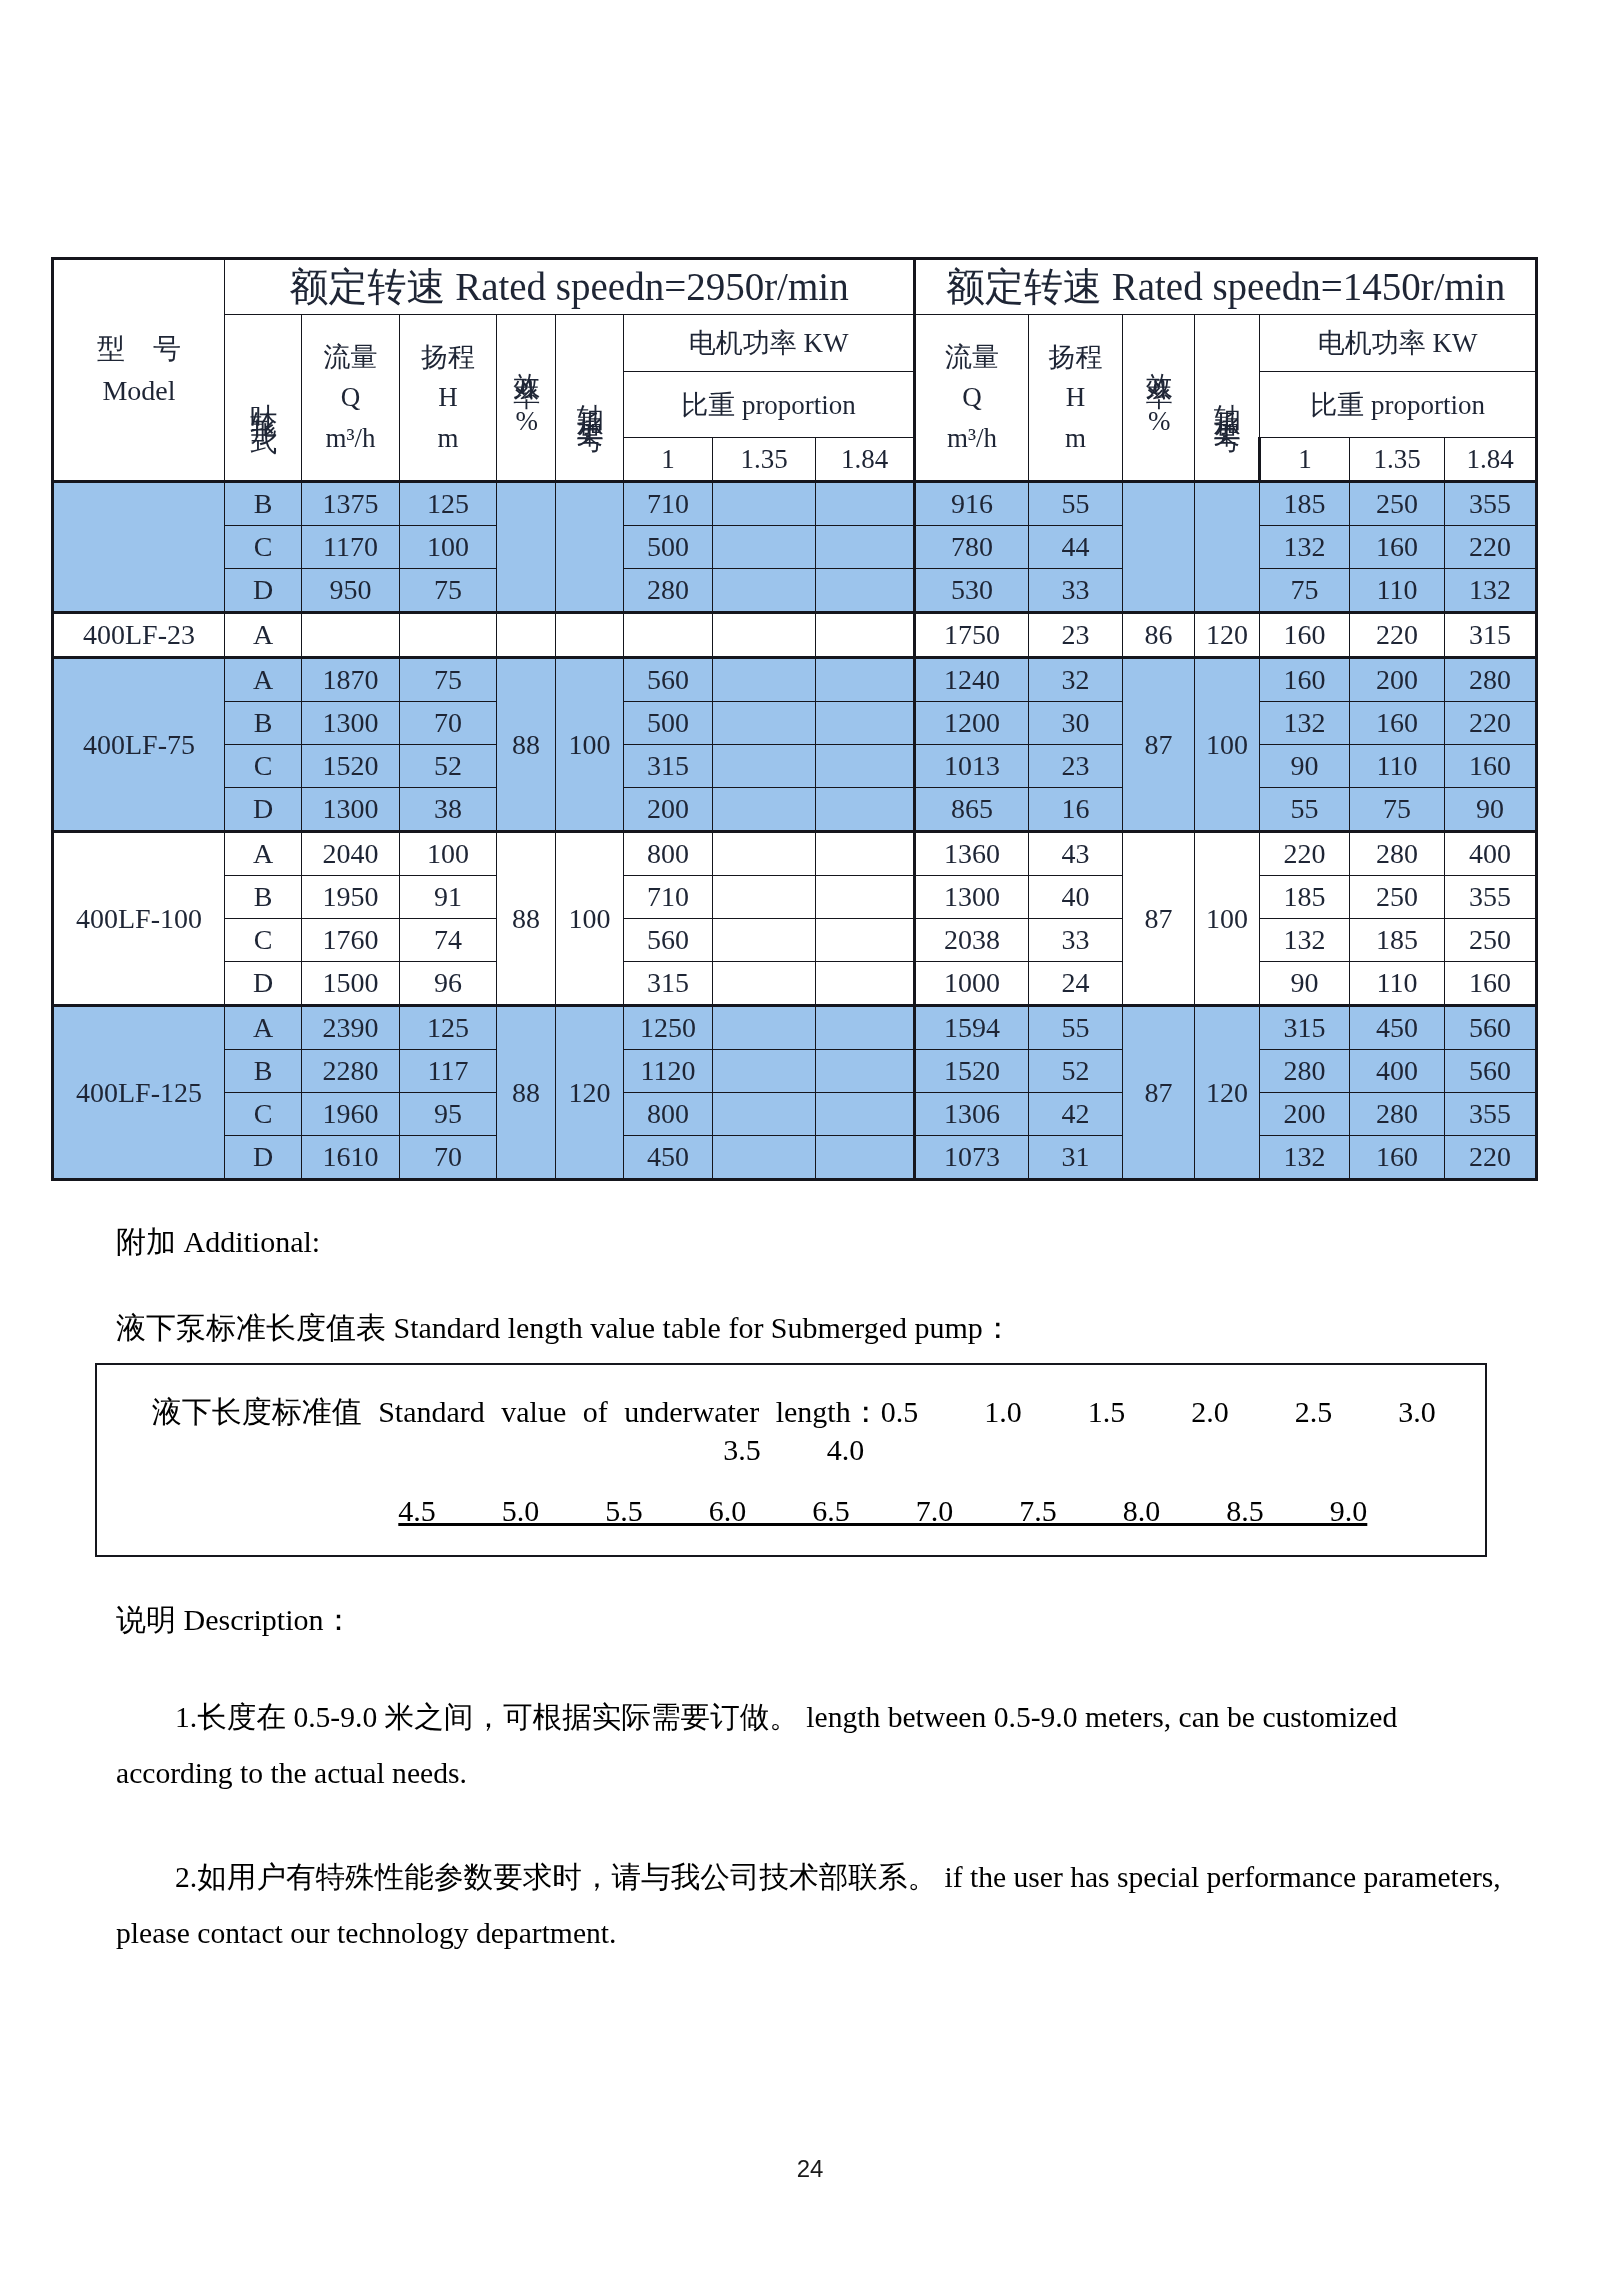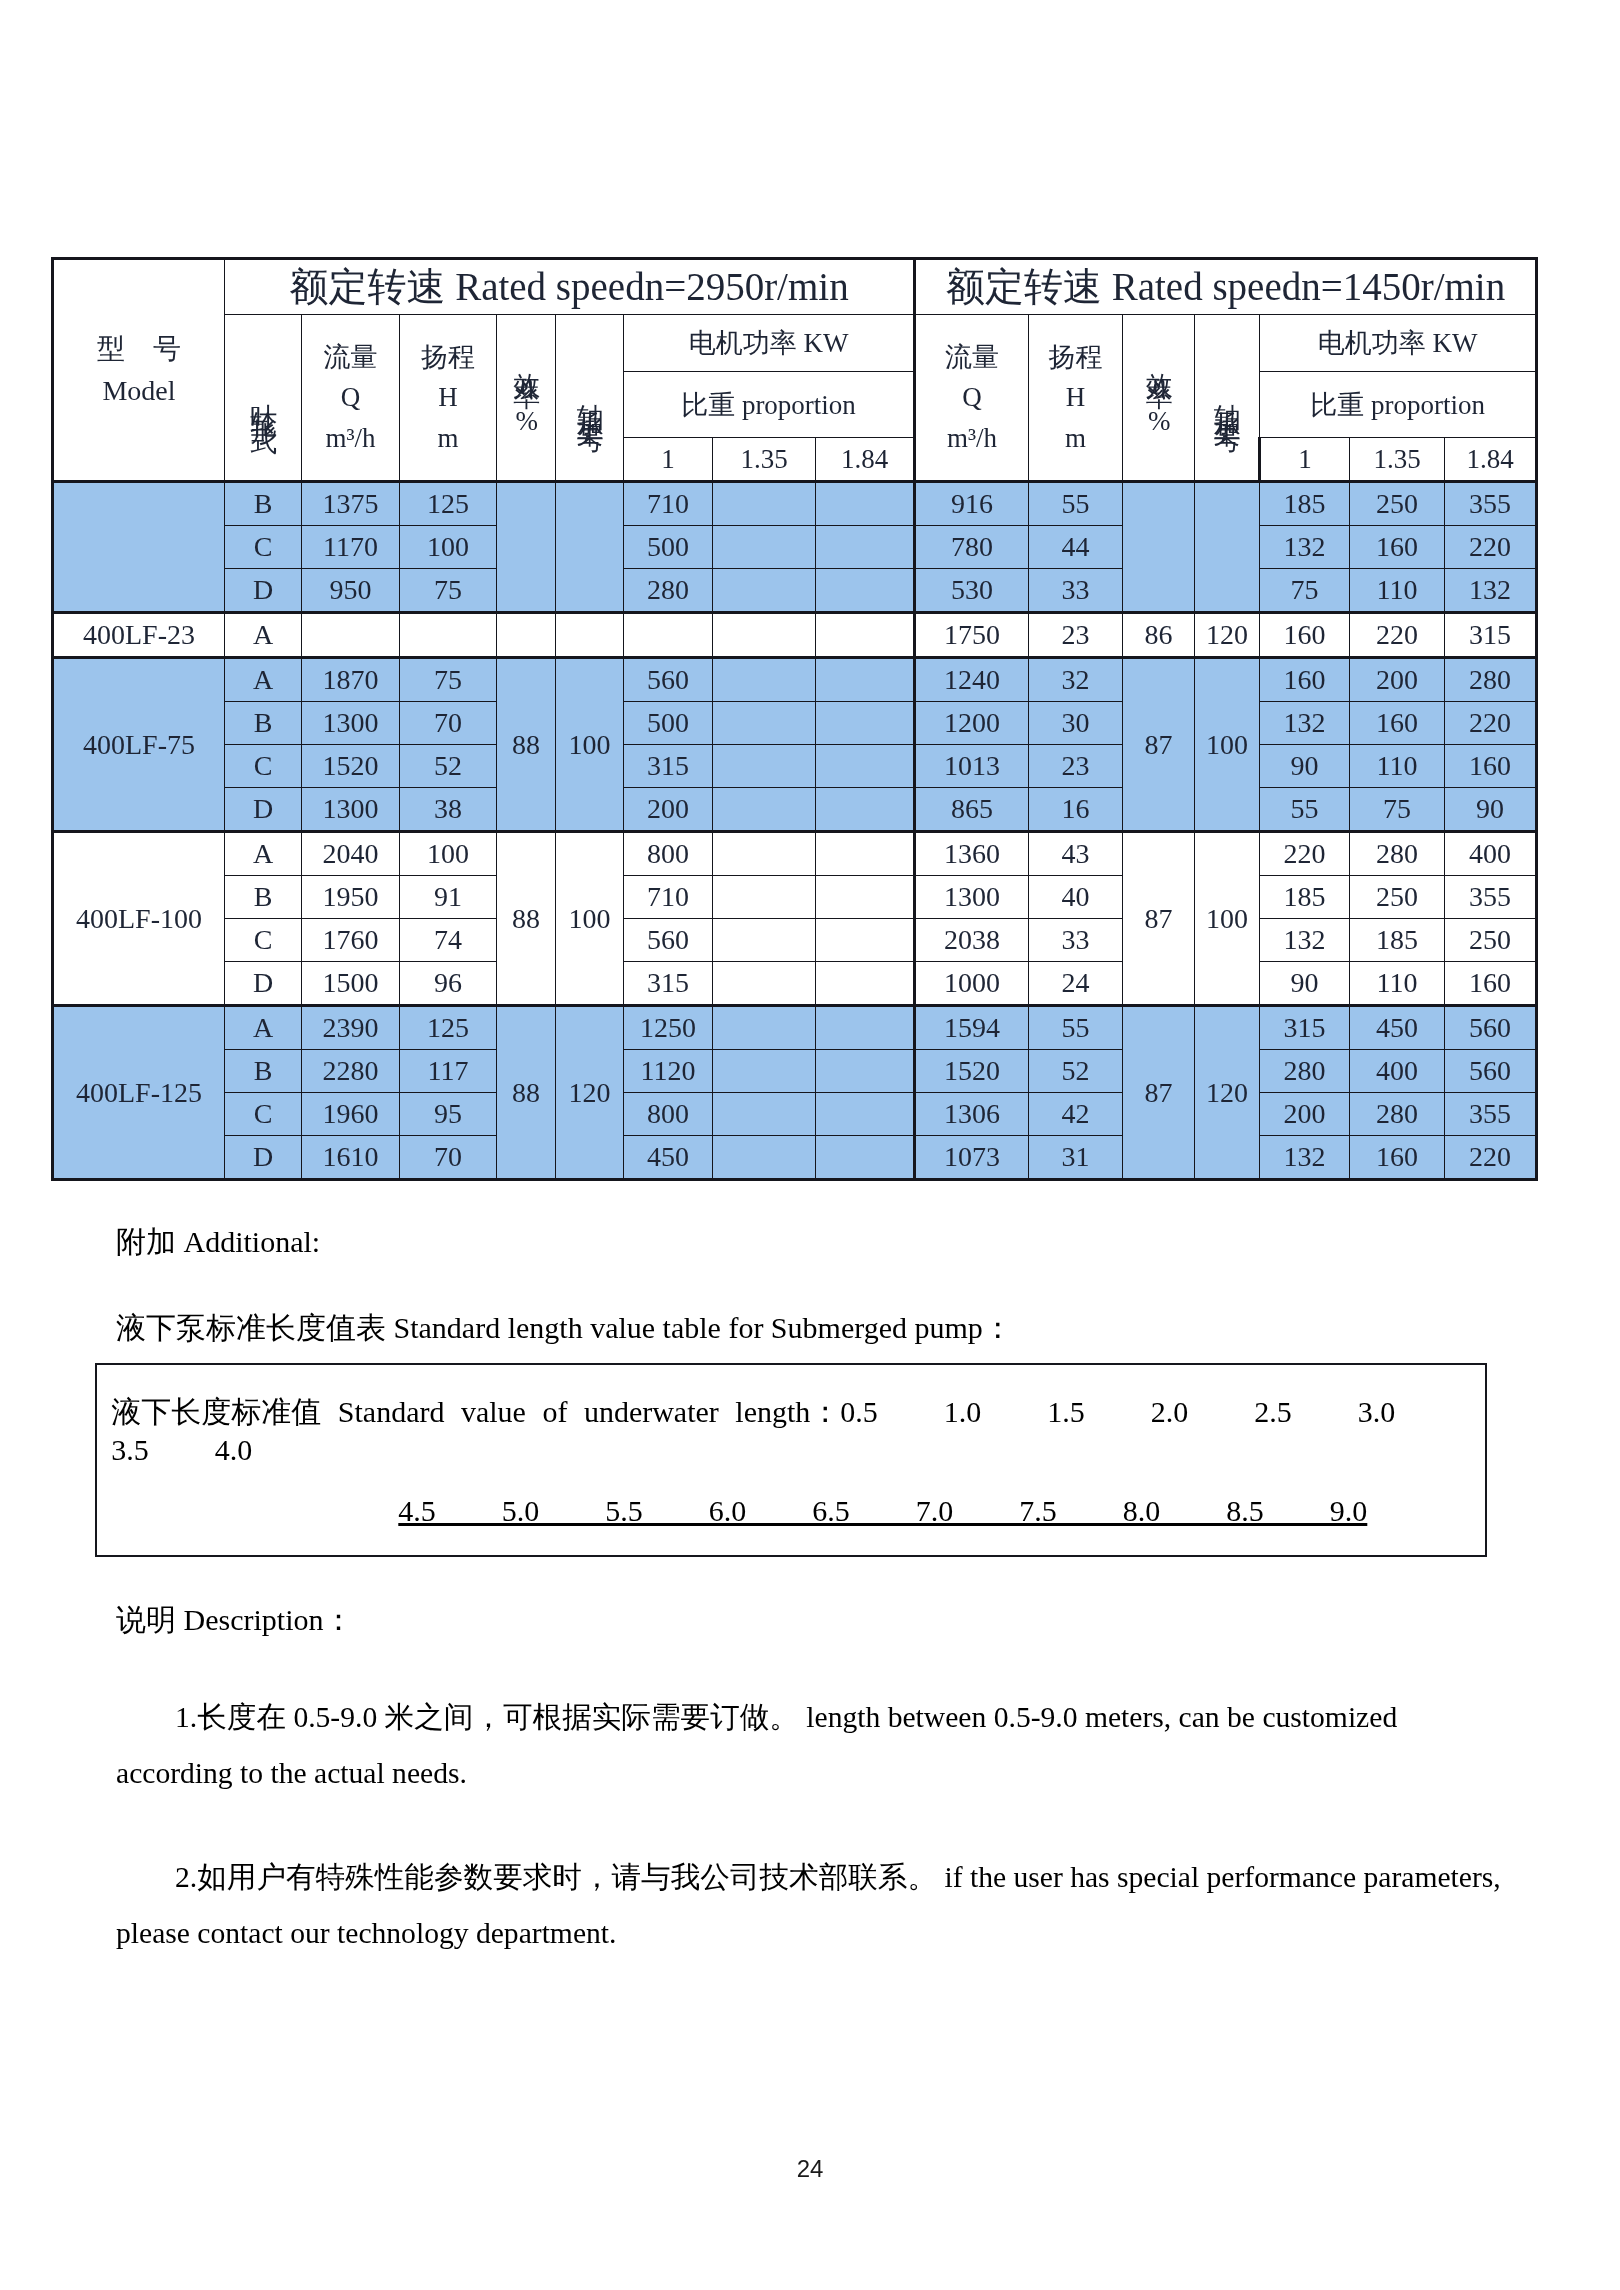--- a/index.html
+++ b/index.html
@@ -36,21 +36,21 @@
   tr.grp-first td { border-top:3.6px solid #15161d; }
   .sec { border-left:3.6px solid #15161d !important; }
 
   
   .note-additional { margin:41px 0 16px 116px; font-size:30px; }
   .note-subtitle  { margin:45px 0 0 116px; font-size:30px; }
   .length-box {
     box-sizing:border-box; margin:14.3px 0 0 95px; width:1392px;
     border:2.7px solid #15161d; padding:27px 9px 23px 14.3px; font-size:30px;
   }
-  .lb-line1 { white-space:pre-wrap; word-spacing:9px; }
+  .lb-line1 { white-space:pre-wrap; word-spacing:9px;text-align:center; }
   .lb-line2 { white-space:pre-wrap; word-spacing:9px; margin:27px 0 4px 287px;text-decoration:underline; }
   .note-desc { margin:43px 0 0 116px; font-size:30px; }
   p.para { margin:48px 0 0 116px; width:1390px; font-size:29.6px;
            line-height:56px; text-indent:59px; }
   .page-number {
     position:absolute; top:2155px; left:0; width:100%; text-align:center;
     font-family:"Liberation Sans","DejaVu Sans",sans-serif; font-size:24px; color:#1a1a1a;
   }
 </style>
 </head>

